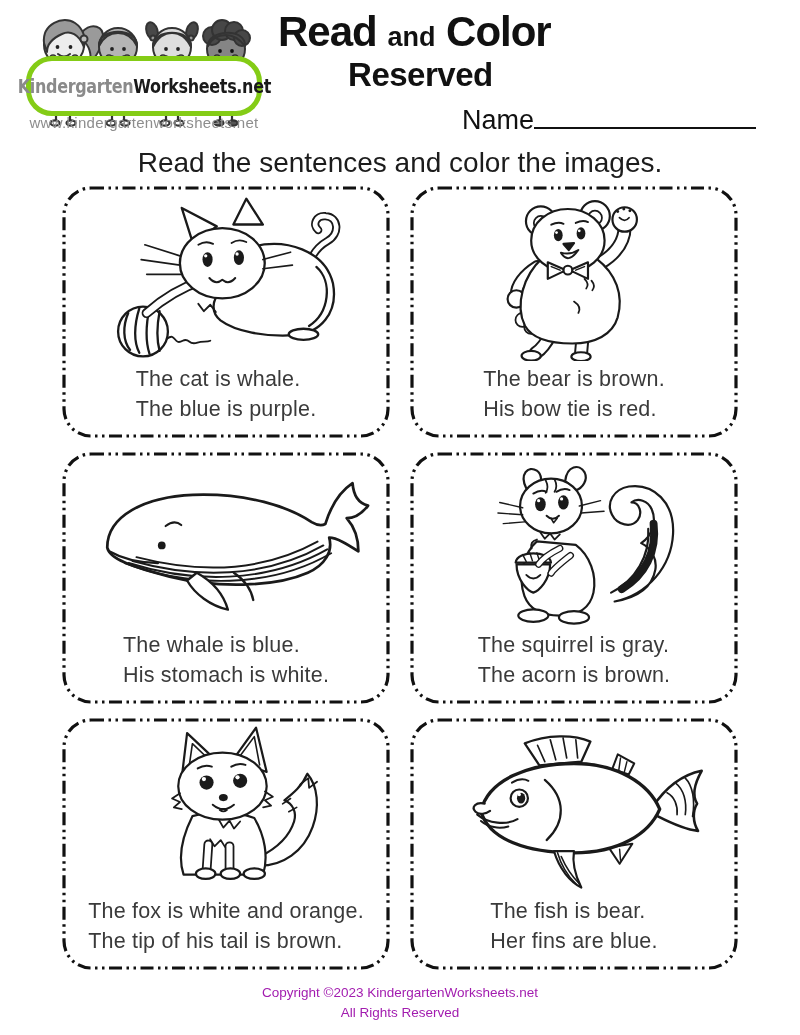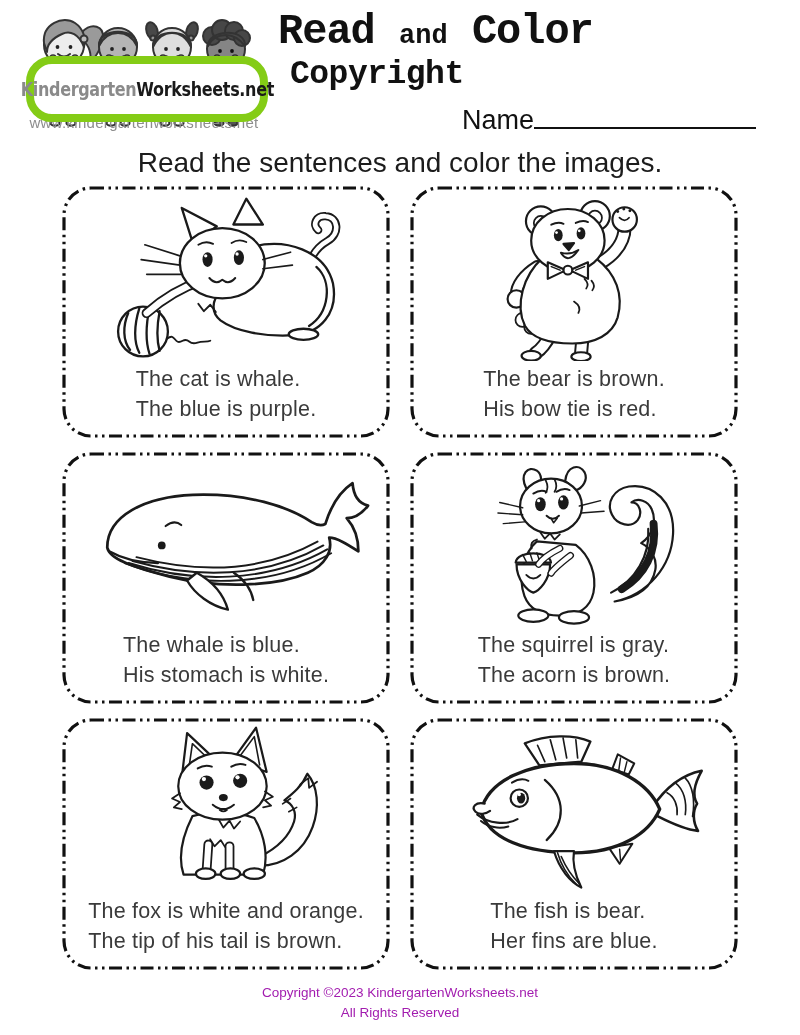--- a/index.html
+++ b/index.html
@@ -5,36 +5,36 @@
   html,body { margin:0; padding:0; background:#fff; }
   .page {
     position:relative; width:800px; height:1035px; background:#ffffff;
     font-family:"Liberation Sans", sans-serif; overflow:hidden;
   }
   
   .logo-wrap { position:absolute; left:26px; top:12px; width:236px; height:120px; }
   .logo-kids { position:absolute; left:0; top:0; }
   .logo-banner {
     position:absolute; left:0; top:44px; width:226px; height:50px;
-    background:#fff; border:8px solid #84cc16; border-radius:26px;
+    background:#fff; border:5px solid #84cc16; border-radius:26px;
     display:flex; align-items:center; justify-content:center; z-index:2;
   }
   .banner-text {
     display:inline-block; white-space:nowrap; font-weight:bold;
     font-size:19.5px; transform:scaleX(0.82); transform-origin:center;
     font-family:"DejaVu Sans", sans-serif; letter-spacing:-0.4px;
   }
   .banner-gray { color:#8a8a8a; }
   .banner-black { color:#1a1a1a; }
   .site-url {
     position:absolute; left:0; top:102px; width:236px; text-align:center;
     font-size:15px; color:#8d8d8d; letter-spacing:0.3px;
   }
   
-  .title-block { position:absolute; left:278px; top:10px; color:#111; font-family:Liberation Mono, monospace; }
+  .title-block { position:absolute; left:278px; top:10px; color:#111; font-family:Liberation Sans, sans-serif;text-align:center; }
   .title-line1 { font-weight:bold; font-size:42px; line-height:1.05; letter-spacing:-1px; }
   .title-and { font-weight:bold; font-size:27px; letter-spacing:0; }
   .title-line2 { font-weight:bold; font-size:33px; margin-left:12px; margin-top:2px; letter-spacing:-0.5px; }
   
   .name-row { position:absolute; left:462px; top:103px; white-space:nowrap; }
   .name-label { font-size:27px; color:#111; }
   .name-line { display:inline-block; width:222px; border-bottom:2.5px solid #111; height:24px; }
   
   .instruction {
     position:absolute; left:0; top:147px; width:800px; text-align:center;
@@ -142,21 +142,21 @@
       </g>
     </svg>
     <div class="logo-banner">
       <span class="banner-text"><span class="banner-gray">Kindergarten</span><span class="banner-black">Worksheets.net</span></span>
     </div>
     <div class="site-url">www.kindergartenworksheets.net</div>
   </div>
 
   <div class="title-block">
     <div class="title-line1"><span>Read</span> <span class="title-and">and</span> <span>Color</span></div>
-    <div class="title-line2">Copyright</div>
+    <div class="title-line2">Reserved</div>
   </div>
 
   <div class="name-row">
     <span class="name-label">Name</span><span class="name-line"></span>
   </div>
 
   <div class="instruction">Read the sentences and color the images.</div>
 
   <div class="cards">
 

